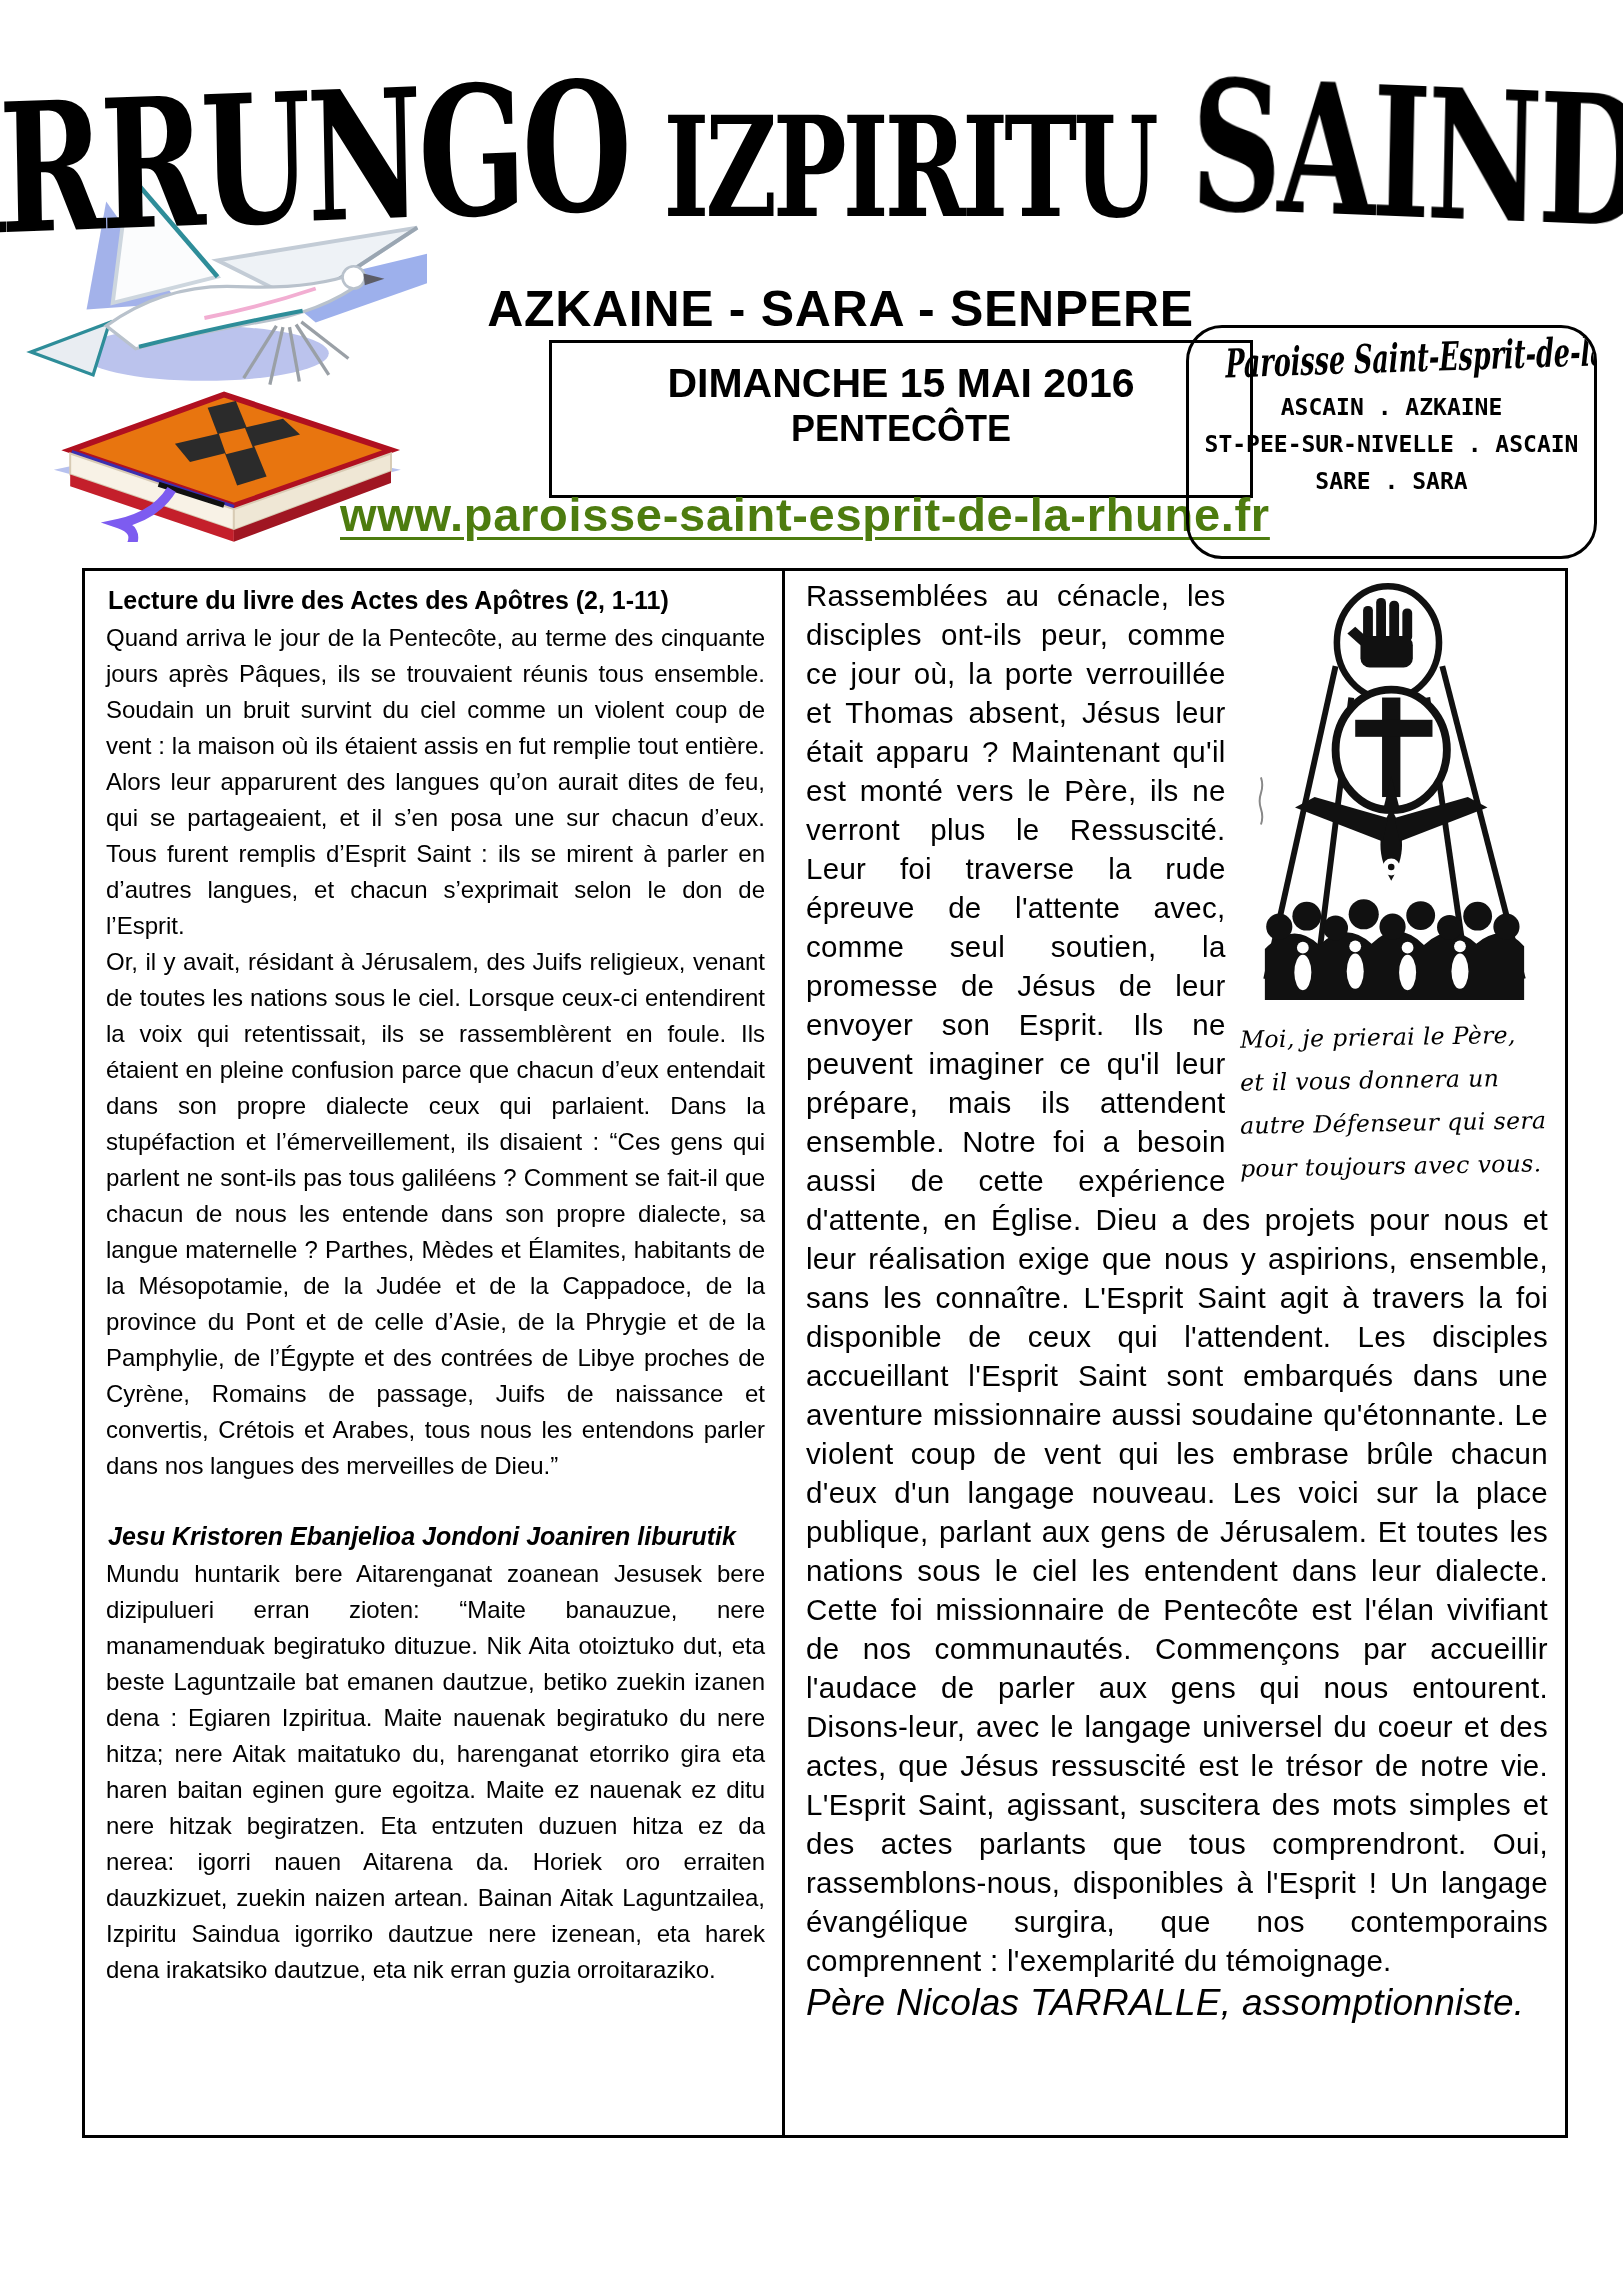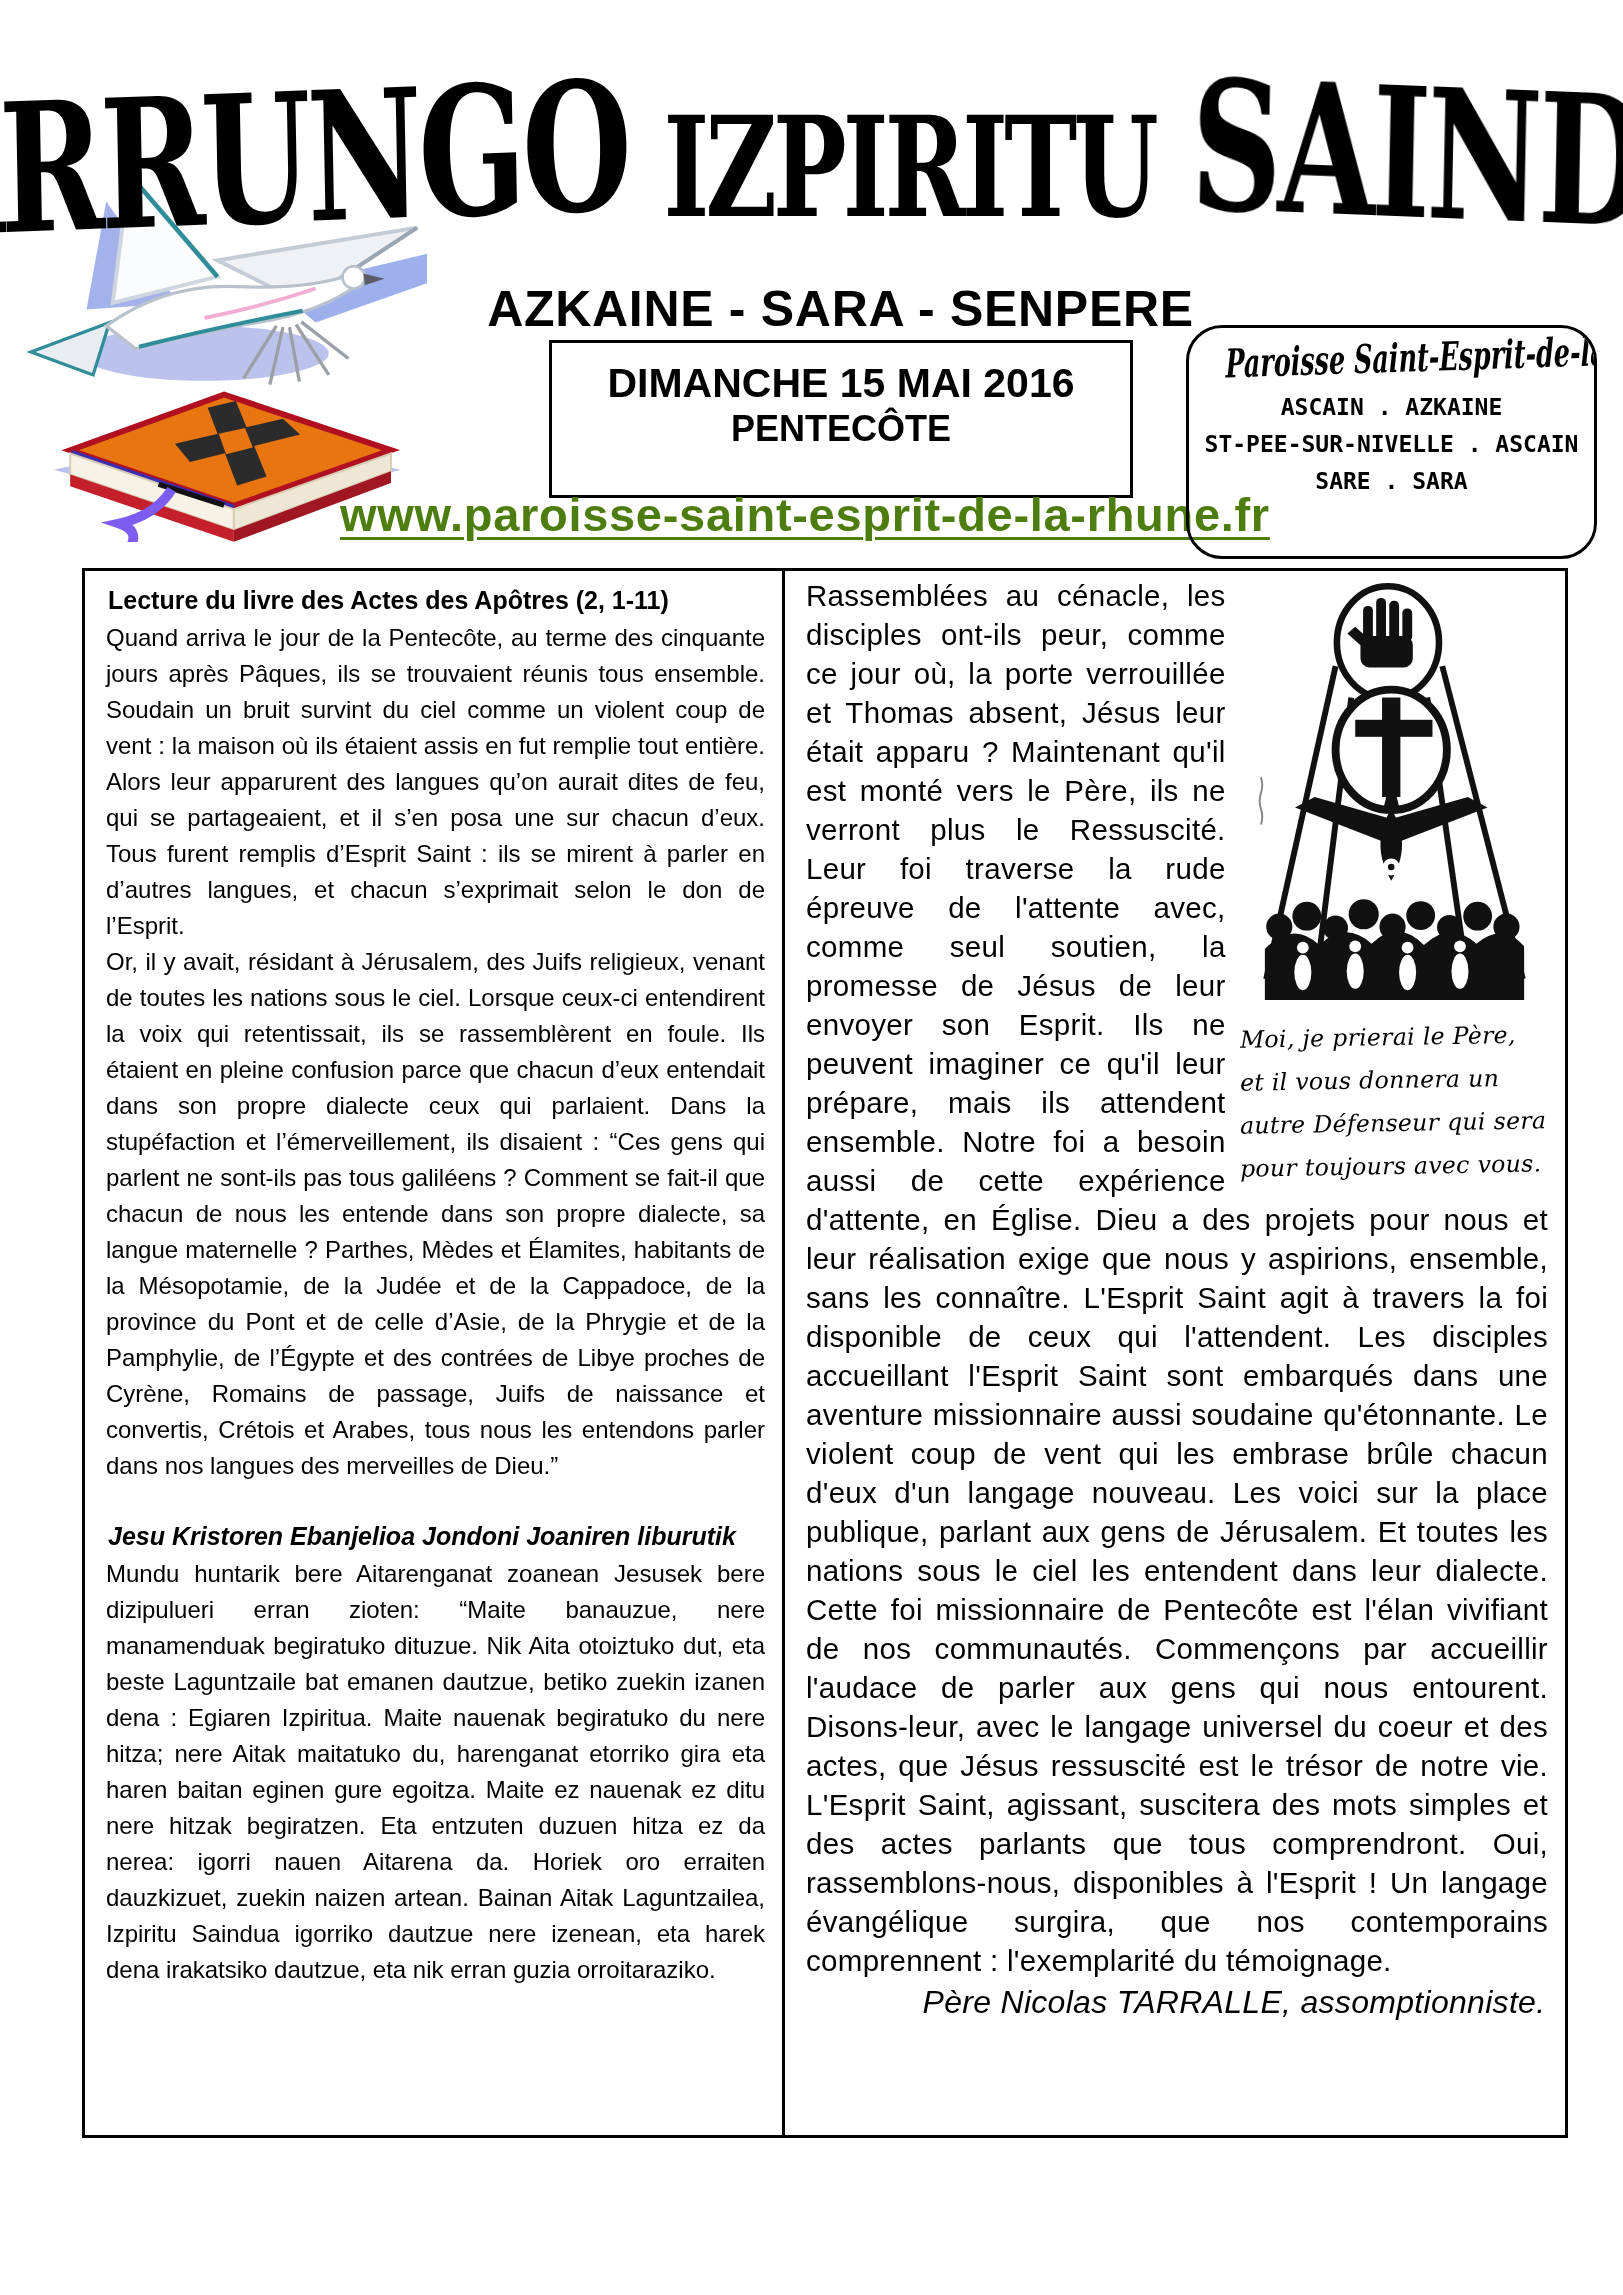--- a/index.html
+++ b/index.html
@@ -24,21 +24,21 @@
   .logo-w.big{font-size:126px;}
   .logo-w.small{font-size:98px;transform:translateY(18.3px);}
   .logo-w.first{transform:rotate(-1.5deg);}
   .logo-w.last{transform:rotate(1.6deg) translateY(-2.6px);}
 
   .subtitle{
     position:absolute;left:353px;top:280px;width:975px;
     text-align:center;font-size:50px;font-weight:800;letter-spacing:0.7px;
   }
   .date-box{
-    position:absolute;left:549px;top:340px;width:584px;height:158px;
+    position:absolute;left:549px;top:340px;width:704px;height:158px;
     border:3.9px solid #000;box-sizing:border-box;text-align:center;
   }
   .date-line{margin-top:17px;font-size:41px;font-weight:800;}
   .feast-line{margin-top:1px;font-size:36px;font-weight:700;}
   .website{
     position:absolute;left:340px;top:487px;width:1001px;
     text-align:left;font-size:47px;font-weight:800;color:#4d7c0f;
     text-decoration:underline;text-decoration-thickness:3.3px;text-underline-offset:5.9px;
     letter-spacing:0.7px;cursor:pointer;
   }
@@ -85,21 +85,21 @@
   }
   .holy-figure svg{display:block;margin:0 auto;}
   .quote{
     margin-top:15.7px;text-align:left;
     font-family:"DejaVu Serif", serif;font-style:italic;
     font-size:23.6px;line-height:43px;letter-spacing:0.3px;
   }
   .quote span{display:block;white-space:nowrap;transform:rotate(-1deg);}
   .editorial-body{margin:0;}
   .signature{
-    margin:2.6px 2.6px 0 0;text-align:right;font-style:italic;font-size:32px;line-height:39px;
+    margin:2.6px 2.6px 0 0;font-style:italic;font-size:37px;line-height:39px;
   }
 </style>
 </head>
 <body>
 
 <div class="page">
 
   <svg class="clipart" viewBox="0 0 640 580" aria-hidden="true">
 
     <polygon points="150,60 260,215 120,225" fill="#93a4e6" opacity="0.85"></polygon>

